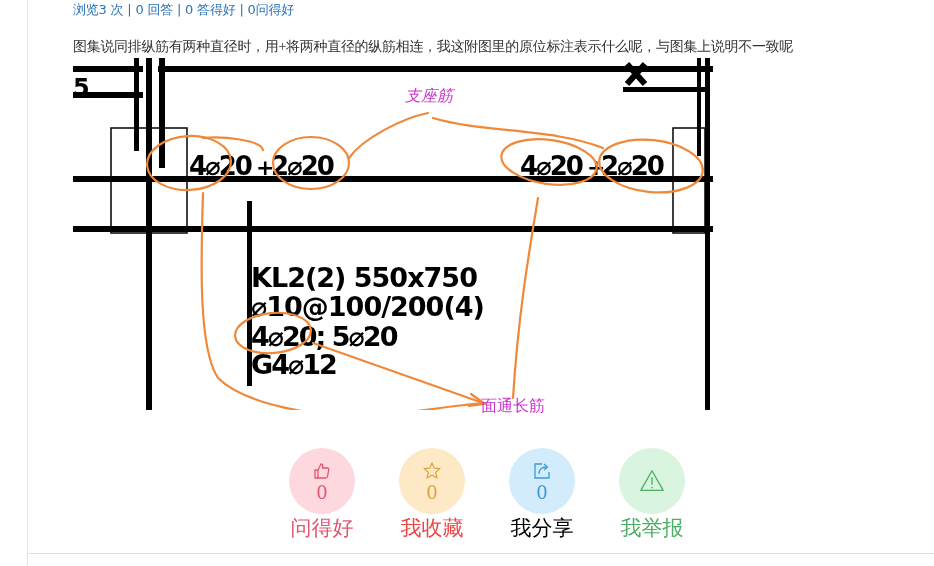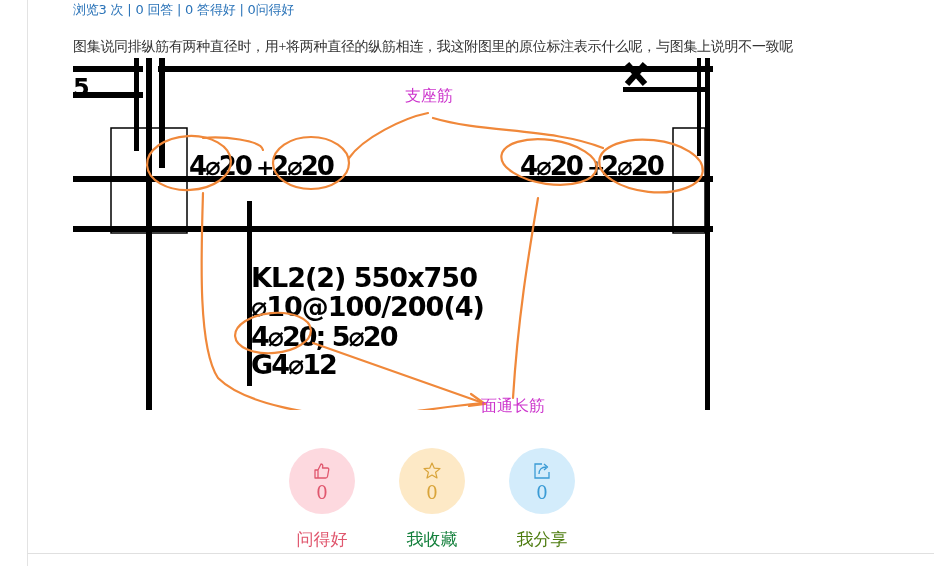--- a/index.html
+++ b/index.html
@@ -39,21 +39,21 @@
   }
   .action {
     position: absolute; top: 0; width: 68px; text-align: center; cursor: pointer;
   }
   .action .circle {
     width: 66px; height: 66px; border-radius: 50%; margin: 0 auto;
     display: flex; flex-direction: column; align-items: center; justify-content: center;
   }
   .action .icon { width: 20px; height: 20px; margin-top: 2px; }
   .action .count { font-size: 18px; line-height: 20px; margin-top: 2px; font-family: "DejaVu Serif", serif; }
-  .action .label { font-size: 17px; margin-top: 14px; white-space: nowrap; }
+  .action .label { font-size: 21px; white-space: nowrap; }
 </style>
 </head>
 <body>
 
 <div class="left-border"></div>
 
 <div class="stats">
   <span>浏览3 次</span><span> | </span><span>0 回答</span><span> | </span><span>0 答得好</span><span> | </span><span>0问得好</span>
 </div>
 
@@ -110,21 +110,21 @@
       <path d="M130 135 C128 200 125 290 145 320 C170 345 240 360 300 358 C330 356 360 350 410 345"></path>
 
       <path d="M465 140 C455 200 445 260 440 340"></path>
 
       <ellipse cx="200" cy="275" rx="38" ry="20" transform="rotate(-5 200 275)"></ellipse>
 
       <path d="M240 285 L410 345"></path>
       <path d="M398 336 L412 346 L396 348"></path>
     </g>
   </svg>
-  <div class="anno-label" style="left:332px; top:28px;">支座筋</div>
+  <div class="anno-label" style="left:332px; top:28px;font-style:italic;">支座筋</div>
   <div class="anno-label" style="left:408px; top:338px;">面通长筋</div>
 </div>
 
 <div class="actions">
   <div class="action" style="left:0px;">
     <div class="circle" style="background:#fdd9df;">
       <svg class="icon" viewBox="0 0 20 20">
         <path d="M3 9 H6 V17 H3 Z M6 9 L9 3 C11 3 11 5 10.5 7 H15.5 C16.5 7 17 8 16.7 9 L15.5 15.5 C15.3 16.5 14.6 17 13.6 17 H6" fill="none" stroke="#e0576e" stroke-width="1.3" stroke-linejoin="round"></path>
       </svg>
       <div class="count" style="color:#e0576e;">0</div>
@@ -132,29 +132,39 @@
     <div class="label" style="color:#e0576e;">问得好</div>
   </div>
 
   <div class="action" style="left:110px;">
     <div class="circle" style="background:#fde9c6;">
       <svg class="icon" viewBox="0 0 20 20">
         <path d="M10 2 L12.3 7.2 L18 7.6 L13.6 11.3 L15 17 L10 14 L5 17 L6.4 11.3 L2 7.6 L7.7 7.2 Z" fill="none" stroke="#d9a43a" stroke-width="1.2" stroke-linejoin="round"></path>
       </svg>
       <div class="count" style="color:#d9a43a;">0</div>
     </div>
-    <div class="label" style="color:#15803d;text-align:center;">我收藏</div>
+    <div class="label" style="color:#ef4444;text-align:center;">我收藏</div>
   </div>
 
   <div class="action" style="left:220px;">
     <div class="circle" style="background:#d3ecfb;">
       <svg class="icon" viewBox="0 0 20 20">
         <path d="M10 3 H3 V17 H17 V11" fill="none" stroke="#3a9bd5" stroke-width="1.3"></path>
         <path d="M7 13 C7 8 10 6 14 6 M12 3 L15.5 6 L12 9" fill="none" stroke="#3a9bd5" stroke-width="1.3" stroke-linejoin="round"></path>
       </svg>
       <div class="count" style="color:#3a9bd5;">0</div>
     </div>
-    <div class="label" style="color:#4d7c0f;">我分享</div>
+    <div class="label" style="color:#000000;">我分享</div>
   </div>
 
+  <div class="action" style="left:330px;">
+    <div class="circle" style="background:#d9f5df;">
+      <svg viewBox="0 0 30 30" width="28" height="28">
+        <path d="M15 4 L27 25 H3 Z" fill="none" stroke="#4cae64" stroke-width="1.4" stroke-linejoin="round"></path>
+        <path d="M15 11 V19" stroke="#4cae64" stroke-width="1.4"></path>
+        <circle cx="15" cy="22" r="0.9" fill="#4cae64"></circle>
+      </svg>
+    </div>
+    <div class="label" style="color:#4cae64;">我举报</div>
+  </div>
 </div>
 
 <div class="bottom-divider"></div>
 
 </body></html>

